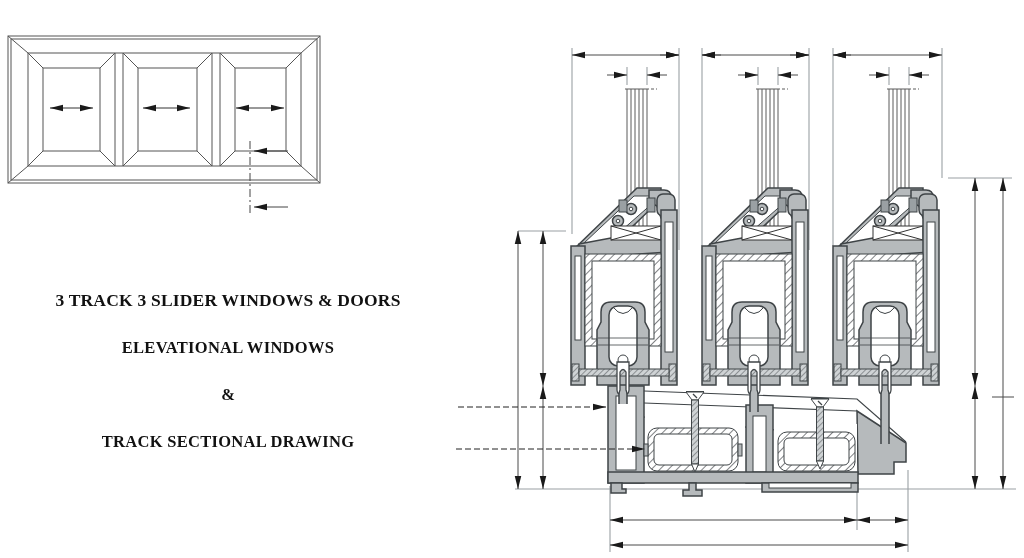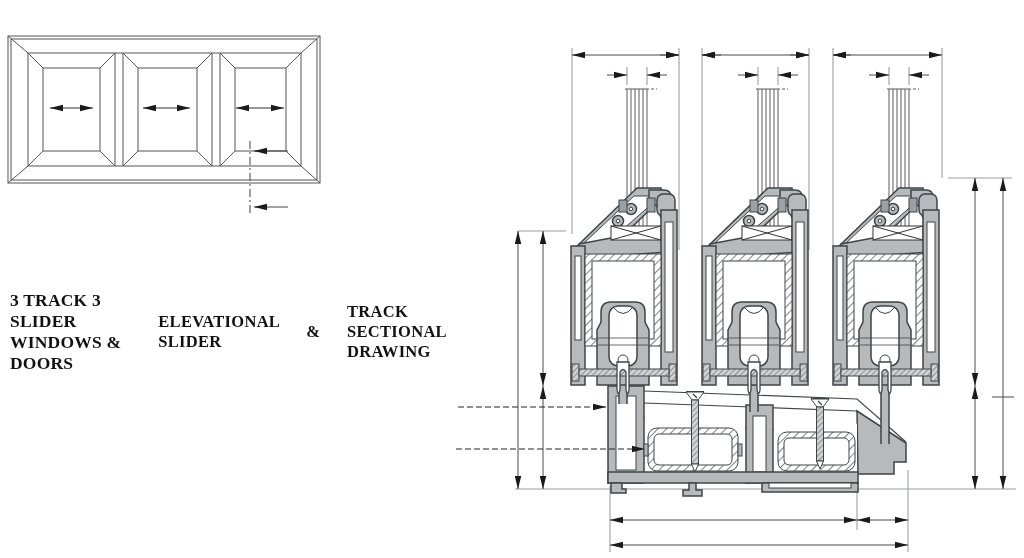--- a/index.html
+++ b/index.html
@@ -1,20 +1,20 @@
 <!DOCTYPE html>
 <html><head>
 <meta charset="utf-8">
 <style>
   html,body{margin:0;padding:0;background:#fff;}
   #sheet{position:relative;width:1024px;height:558px;background:#fff;overflow:hidden;
          font-family:"Liberation Serif", serif;}
   #drawing-svg{position:absolute;left:0;top:0;}
   #title-block{position:absolute;left:10px;top:290px;width:436px;
-               display:flex;flex-direction:row;align-items:center;gap:27px;
+               display:flex;flex-direction:column;align-items:center;gap:27px;
                font-weight:bold;color:#111;}
   #title-block .t1{font-size:17.5px;letter-spacing:.2px;}
   #title-block .t2{font-size:16.5px;letter-spacing:.3px;}
   .amp{font-size:16.5px;}
 </style>
 </head>
 <body>
 
 <div id="sheet">
 
@@ -248,18 +248,18 @@
 
       <g stroke="#222" stroke-width="1" stroke-dasharray="6,3" fill="none">
         <line x1="458" y1="407" x2="606" y2="407" marker-end="url(#arr)"></line>
         <line x1="456" y1="449" x2="645" y2="449" marker-end="url(#arr)"></line>
       </g>
     </g>
   </svg>
 
   <div id="title-block">
     <div class="t1">3 TRACK 3 SLIDER WINDOWS &amp; DOORS</div>
-    <div class="t2">ELEVATIONAL SLIDER</div>
+    <div class="t2">ELEVATIONAL WINDOWS</div>
     <div class="amp">&amp;</div>
     <div class="t2">TRACK SECTIONAL DRAWING</div>
   </div>
 
 </div>
 
 </body></html>

